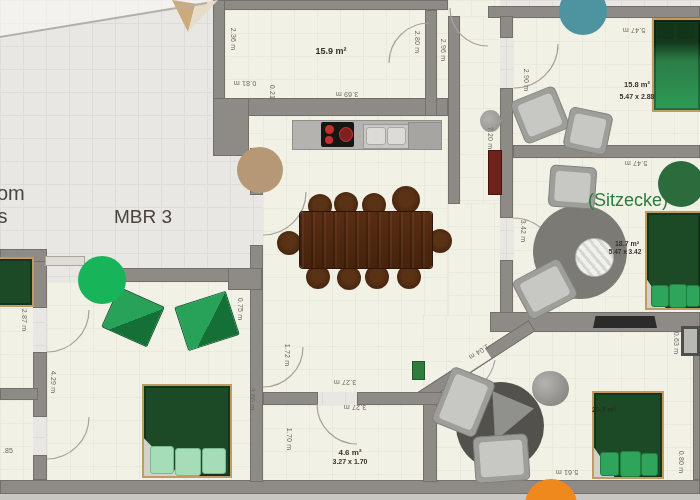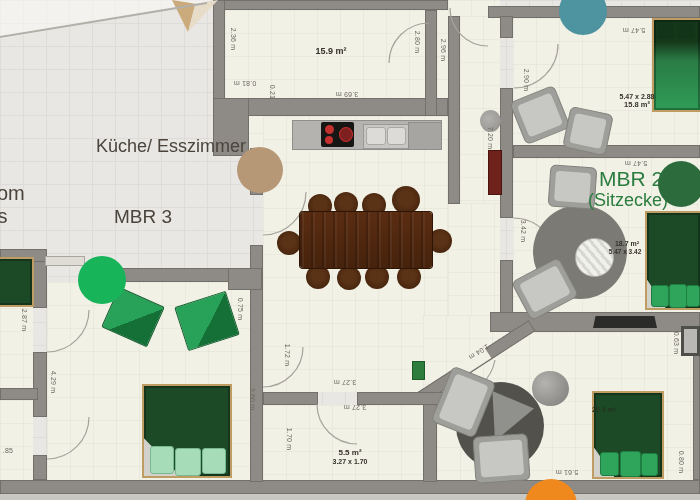--- a/index.html
+++ b/index.html
@@ -204,31 +204,29 @@
   <span class="dim" style="left:345px;top:382px;transform:translate(-50%,-50%) rotate(180deg);">3.27 m</span>
   <span class="dim" style="left:355px;top:407px;transform:translate(-50%,-50%) rotate(180deg);">3.27 m</span>
   <span class="dim" style="left:289px;top:439px;transform:translate(-50%,-50%) rotate(90deg);">1.70 m</span>
   <span class="dim" style="left:479px;top:352px;transform:translate(-50%,-50%) rotate(147deg);">1.04 m</span>
   <span class="dim" style="left:567px;top:472px;transform:translate(-50%,-50%) rotate(180deg);">5.61 m</span>
   <span class="dim" style="left:681px;top:462px;transform:translate(-50%,-50%) rotate(90deg);">0.80 m</span>
   <span class="dim" style="left:676px;top:343px;transform:translate(-50%,-50%) rotate(90deg);">0.63 m</span>
   <span class="dim" style="left:8px;top:450px;transform:translate(-50%,-50%);">.85</span>
 
   <span class="rlabel" style="left:331px;top:51px;font-size:9px;">15.9 m²</span>
-  <span class="rlabel" style="left:637px;top:104px;font-size:7.5px;">15.8 m²</span>
+  <span class="rlabel" style="left:637px;top:84px;font-size:7.5px;">15.8 m²</span>
   <span class="rlabel" style="left:637px;top:96px;font-size:7px;font-weight:600;">5.47 x 2.88</span>
   <span class="rlabel" style="left:627px;top:243px;font-size:7px;">18.7 m²</span>
   <span class="rlabel" style="left:625px;top:251px;font-size:6.5px;font-weight:600;">5.47 x 3.42</span>
   <span class="rlabel" style="left:604px;top:409px;font-size:7px;color:#243321;">20.4 m²</span>
-  <span class="rlabel" style="left:350px;top:452px;font-size:8px;">5.5 m²</span>
+  <span class="rlabel" style="left:350px;top:452px;font-size:8px;">4.6 m²</span>
   <span class="rlabel" style="left:350px;top:461px;font-size:7px;font-weight:600;">3.27 x 1.70</span>
 
-  <div class="big" style="left:171px;top:136px;font-size:18px;">Küche/ Esszimmer</div>
   <div class="big" style="left:143px;top:206px;font-size:19px;">MBR 3</div>
-  <div class="big green-text" style="left:631px;top:167px;font-size:21px;">MBR 2</div>
   <div class="big green-text" style="left:628px;top:190px;font-size:18px;">(Sitzecke)</div>
   <div class="abs" style="left:-3px;top:182px;font-size:20px;color:#4a443c;">om</div>
   <div class="abs" style="left:-7px;top:205px;font-size:20px;color:#4a443c;">ls</div>
 
   <div class="marker" style="left:559px;top:-13px;width:48px;height:48px;background:#4e93a0;"></div>
   <div class="marker" style="left:237px;top:147px;width:46px;height:46px;background:#b69877;"></div>
   <div class="marker" style="left:78px;top:256px;width:48px;height:48px;background:#17b45a;"></div>
   <div class="marker" style="left:658px;top:161px;width:46px;height:46px;background:#2c6c3c;"></div>
   <div class="marker" style="left:525px;top:479px;width:52px;height:52px;background:#f0891d;"></div>
 

